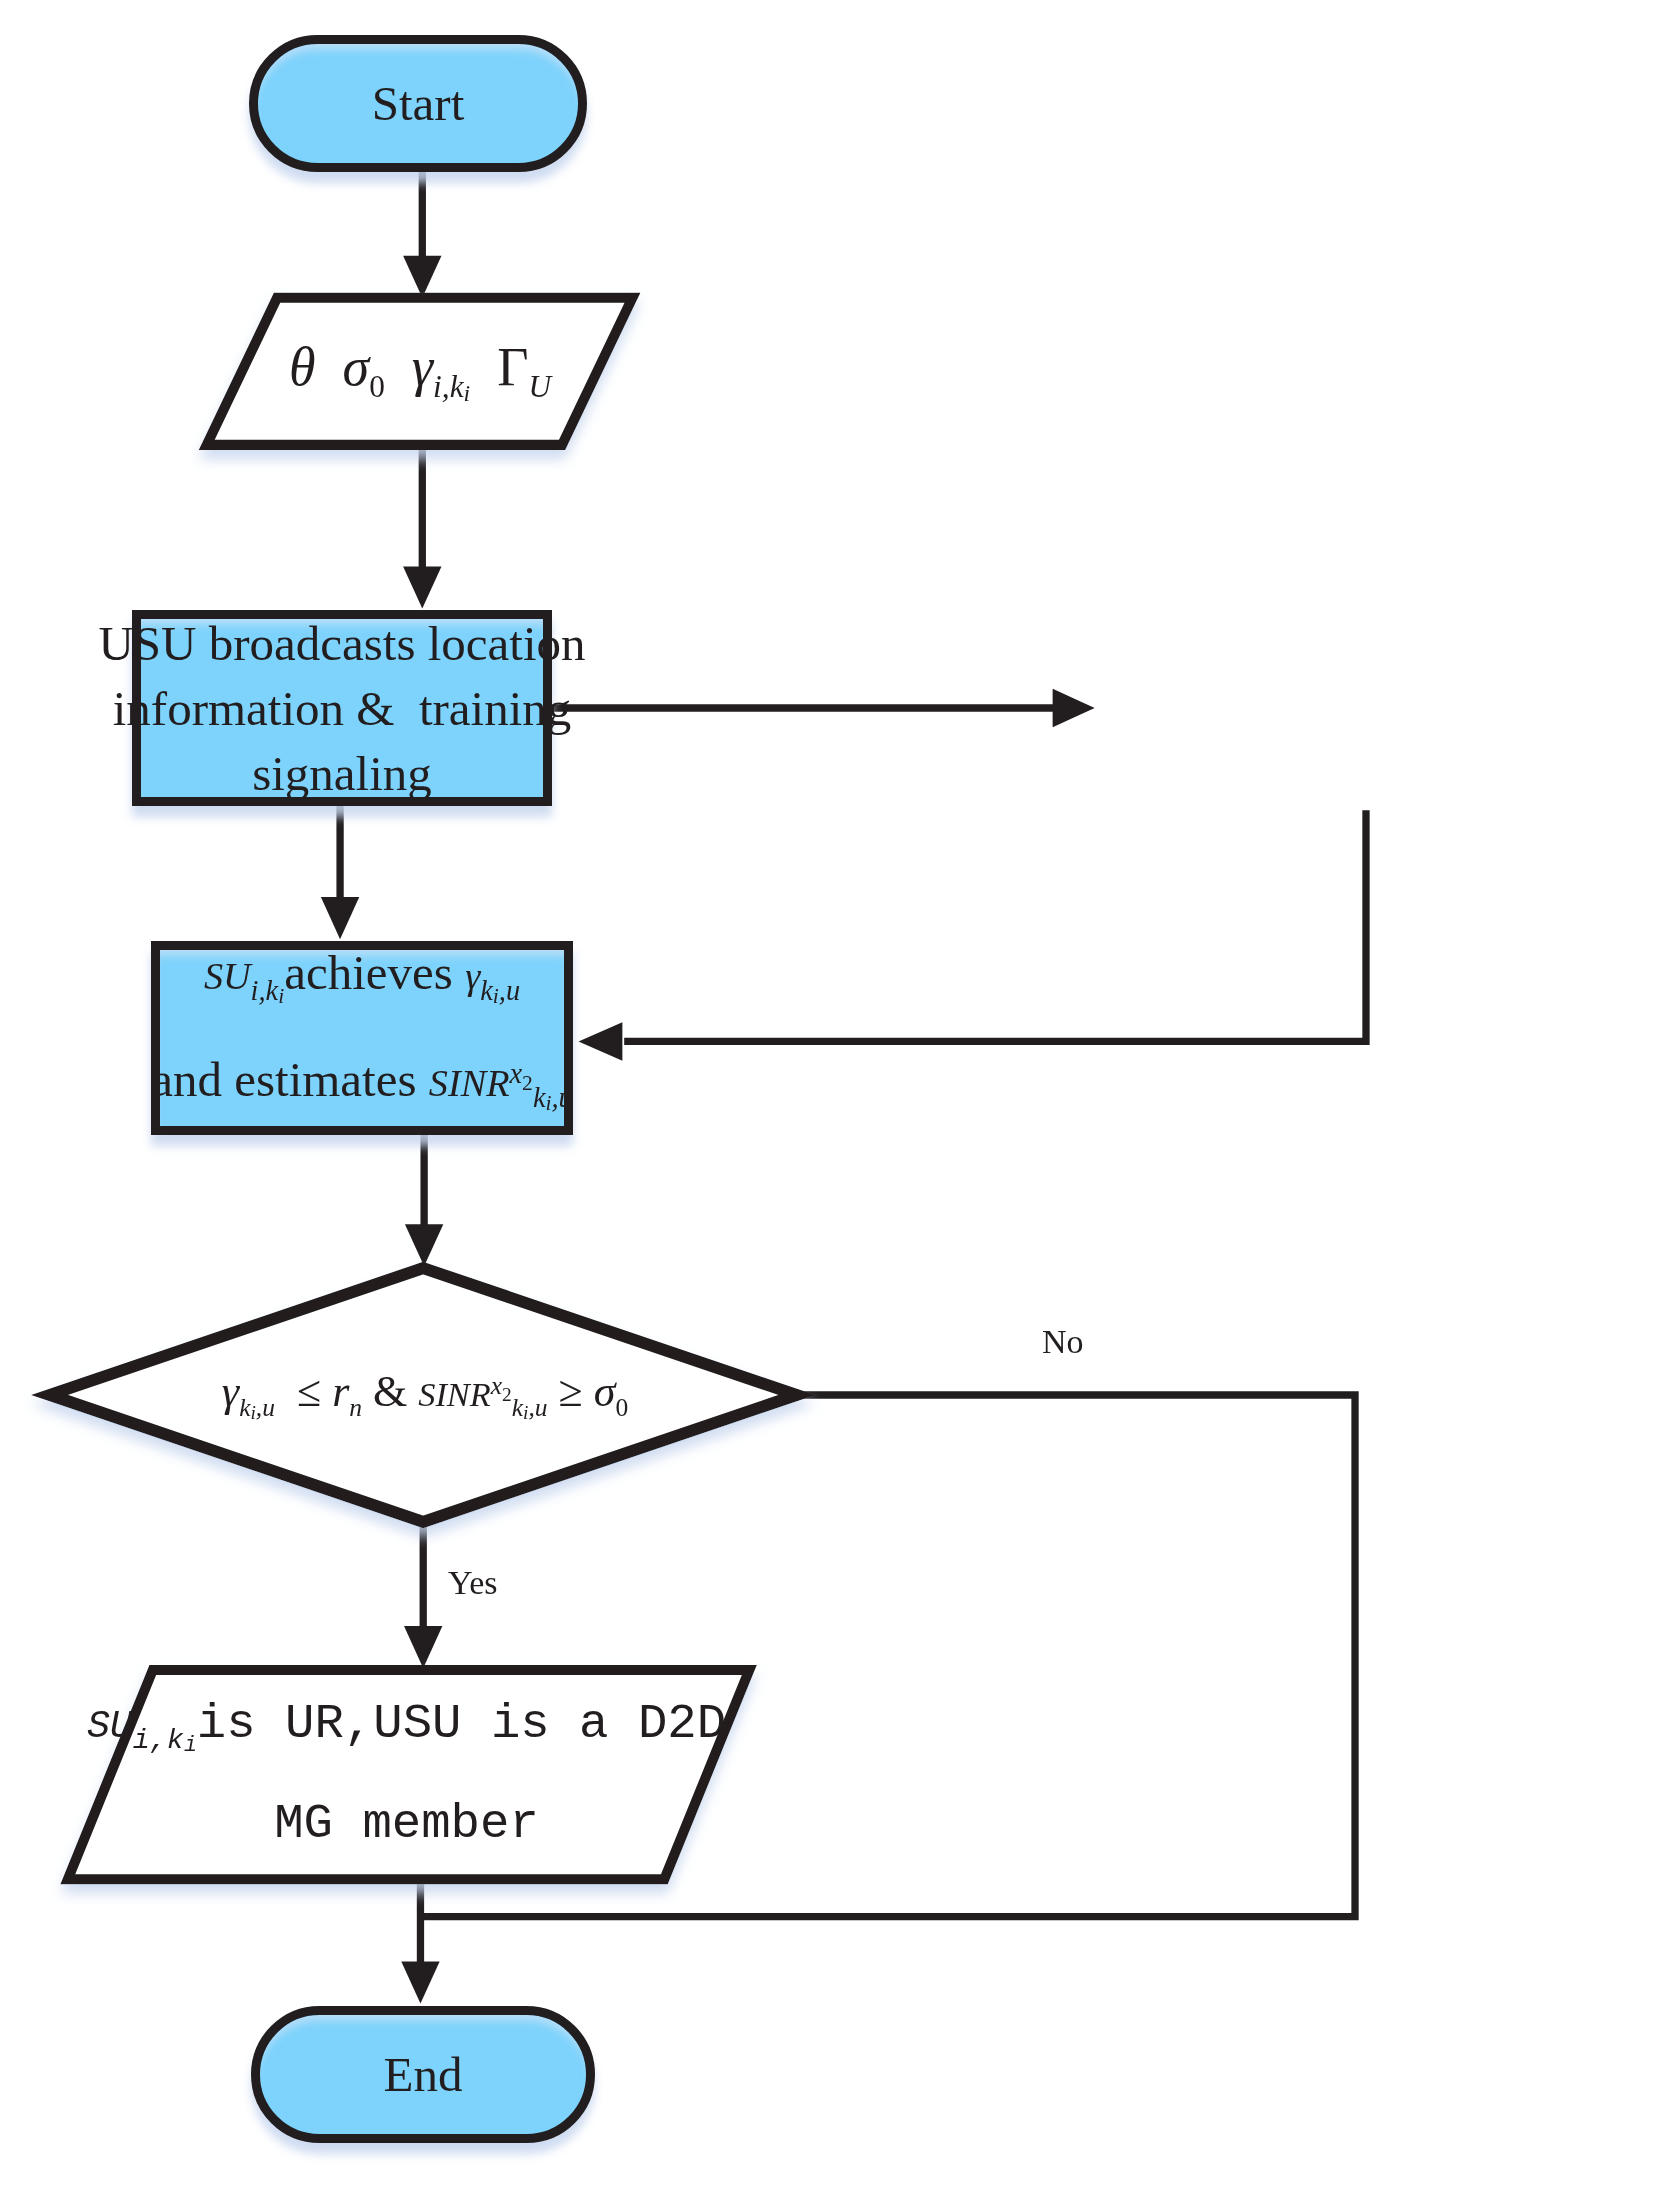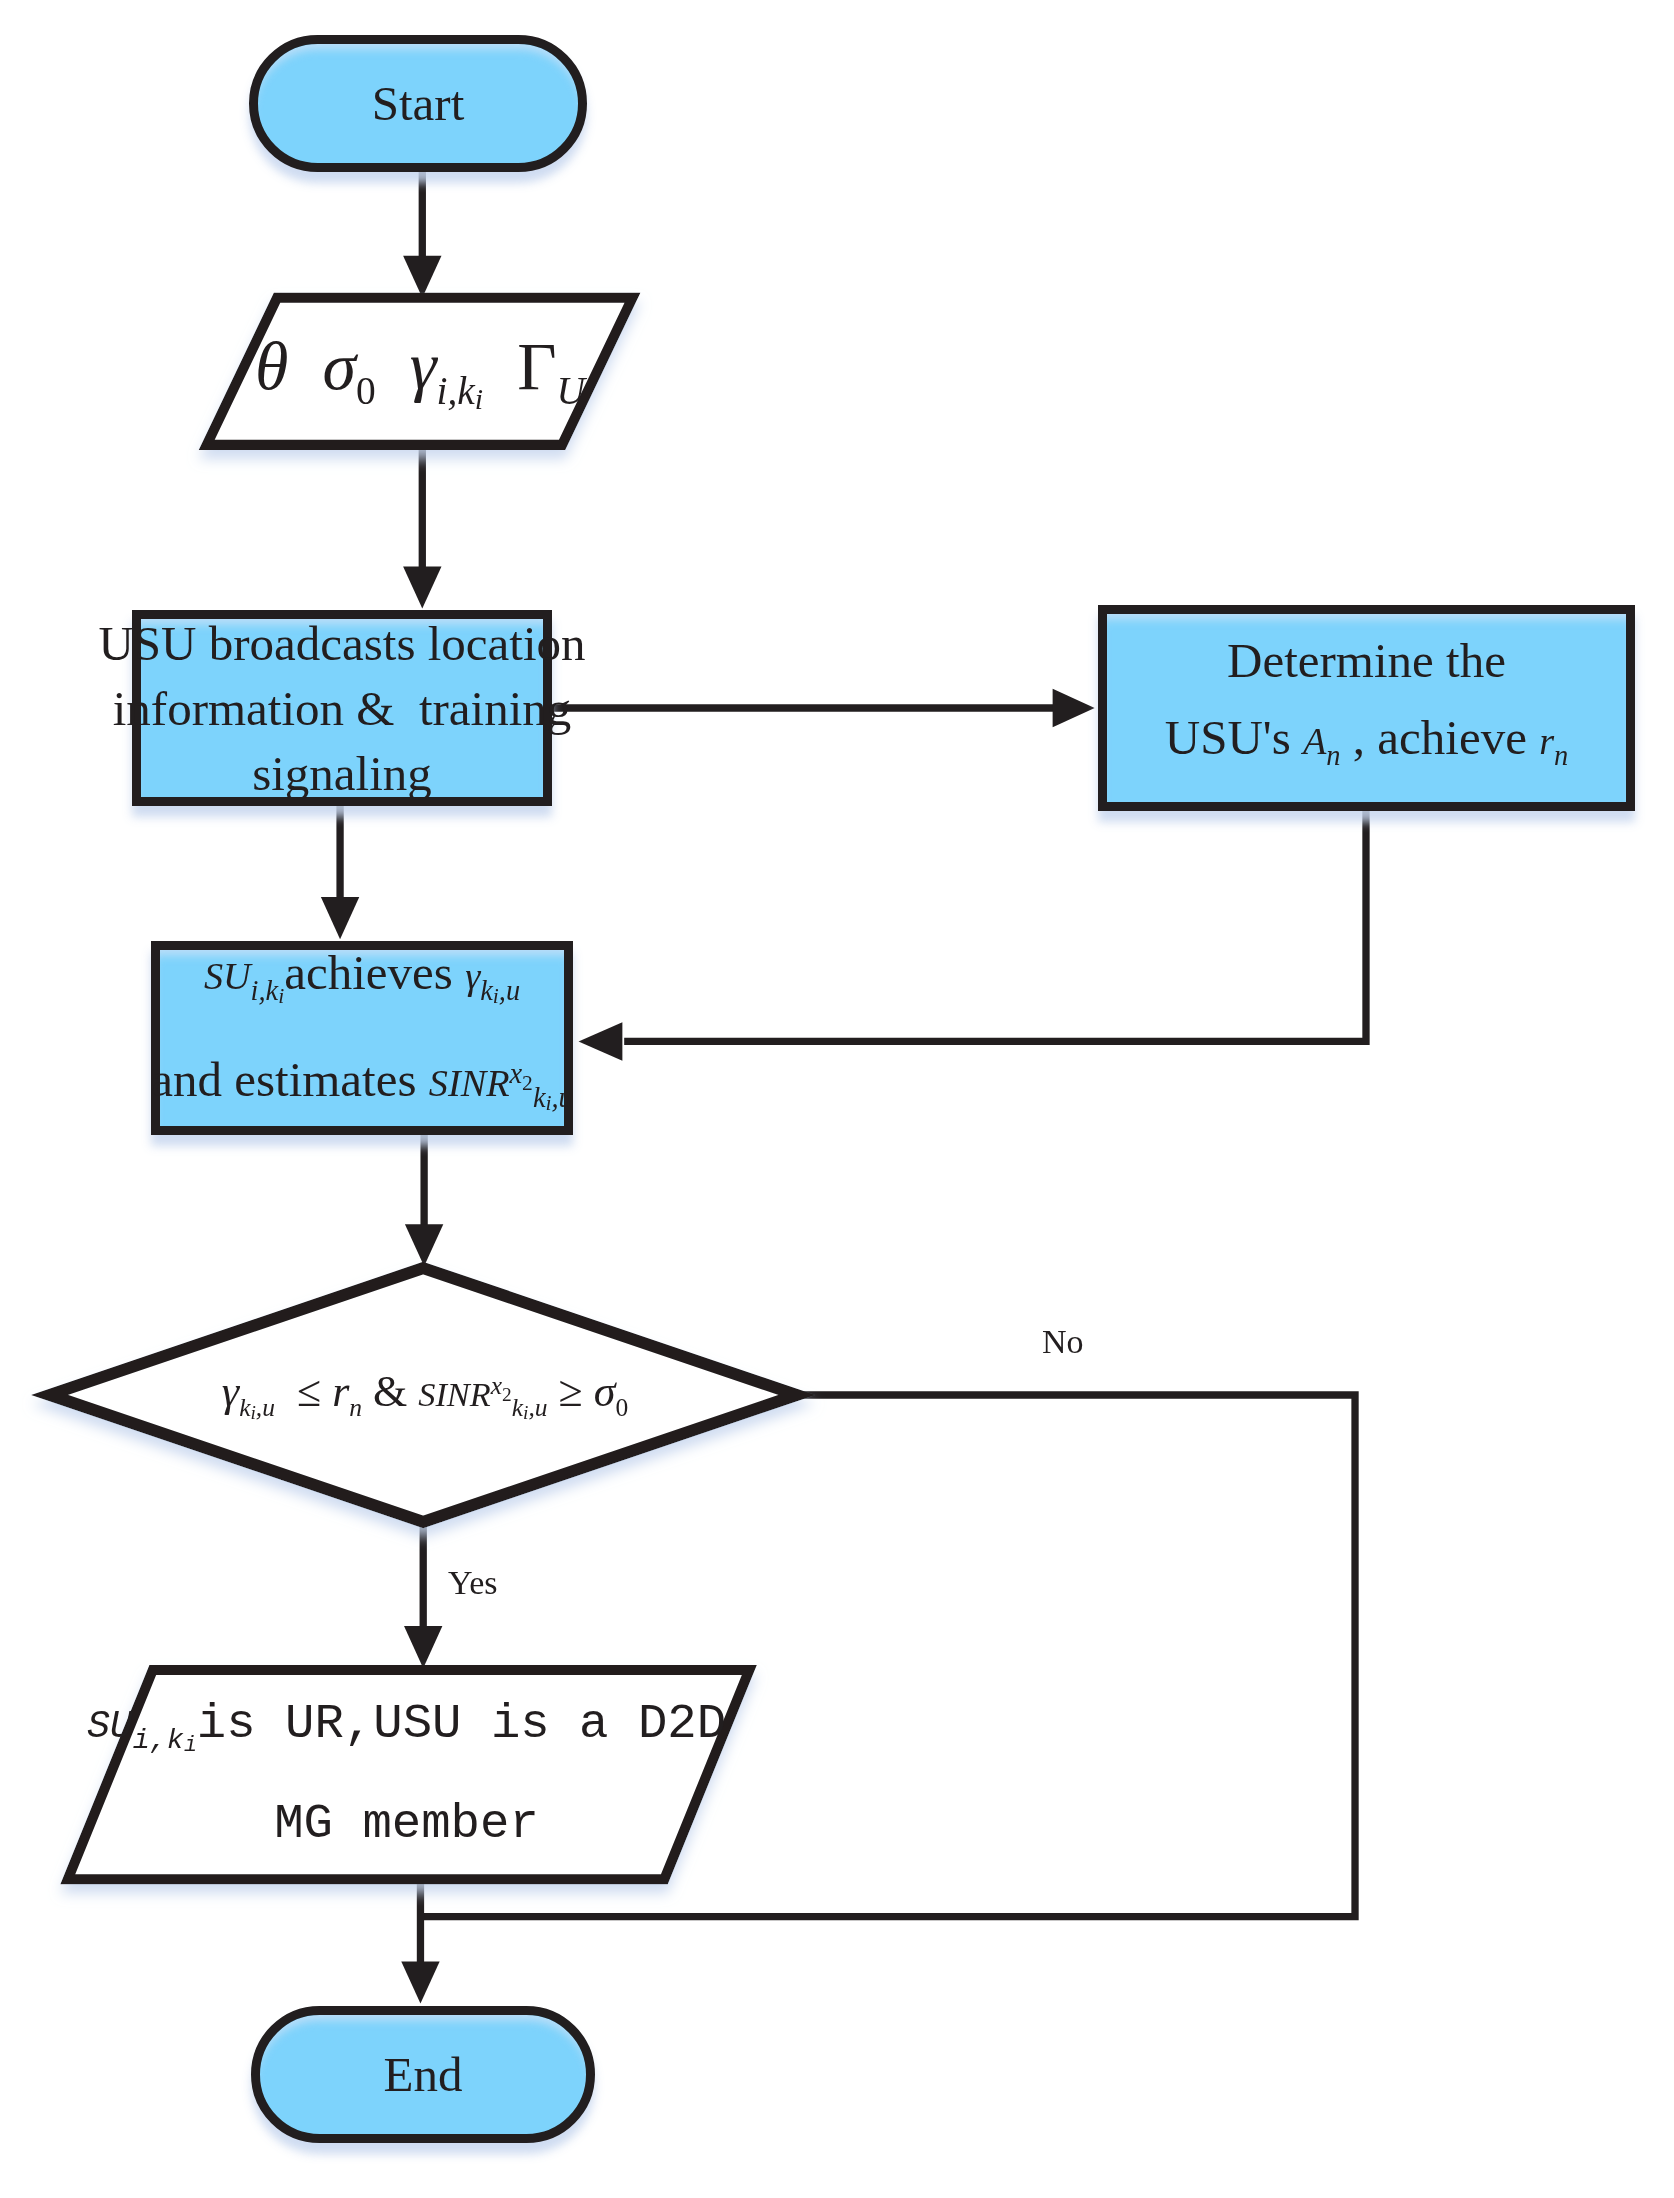--- a/index.html
+++ b/index.html
@@ -102,34 +102,30 @@
 
     <polygon class="shape" filter="url(#ds)" points="303,326 692,326 615,487 226,487"></polygon>
     <polygon class="shape thick" filter="url(#ds)" points="463,1388 872,1527 463,1666 54,1527"></polygon>
     <polygon class="shape" filter="url(#ds)" points="167,1828 820,1828 727,2057 74,2057"></polygon>
   </svg>
 
   <div class="node stadium" style="left:249px;top:35px;width:338px;height:137px;">
     <div class="node-label">Start</div>
   </div>
 
-  <div class="textblock" style="left:207px;top:298px;width:426px;height:147px;font-size:68px;">
+  <div class="textblock" style="left:207px;top:298px;width:426px;height:147px;font-size:54px;">
     <div><span class="run it">θ</span><span class="run ">  </span><span class="run it">σ</span><span class="run s1">0</span><span class="run ">  </span><span class="run it">γ</span><span class="run s1 it">i,k</span><span class="run s2 it">i</span><span class="run ">  </span><span class="run ">Γ</span><span class="run s1 it">U</span></div>
   </div>
 
   <div class="node" style="left:132px;top:610px;width:420px;height:196px;">
     <div class="box-line">USU broadcasts location</div>
     <div class="box-line">information &amp;  training</div>
     <div class="box-line">signaling</div>
   </div>
 
-  <div class="node" style="left:1098px;top:605px;width:537px;height:206px;">
-    <div class="box-line" style="line-height:77px;">Determine the</div>
-    <div class="box-line" style="line-height:77px;"><span class="run ">USU's </span><span class="run it sm">A</span><span class="run s1 it">n</span><span class="run "> , achieve </span><span class="run it sm">r</span><span class="run s1 it">n</span></div>
-  </div>
 
   <div class="node" style="left:151px;top:941px;width:422px;height:194px;">
     <div class="box-line" style="line-height:77px;"><span class="run it sm">SU</span><span class="run s1 it">i,k</span><span class="run s2 it">i</span><span class="run ">achieves </span><span class="run it sm">γ</span><span class="run s1 it">k</span><span class="run s2 it">i</span><span class="run s1 it">,u</span></div>
     <div class="box-line" style="line-height:77px;"><span class="run ">and estimates </span><span class="run it sm">SINR</span><span class="run p1 it">x</span><span class="run p2">2</span><span class="run s1 it">k</span><span class="run s2 it">i</span><span class="run s1 it">,u</span></div>
   </div>
 
   <div class="textblock" style="left:73px;top:1279px;width:704px;height:232px;font-size:44px;">
     <div><span class="run it">γ</span><span class="run s1 it">k</span><span class="run s2 it">i</span><span class="run s1 it">,u</span><span class="run ">  ≤ </span><span class="run it">r</span><span class="run s1 it">n</span><span class="run "> &amp; </span><span class="run it sm">SINR</span><span class="run p1 it">x</span><span class="run p2">2</span><span class="run s1 it">k</span><span class="run s2 it">i</span><span class="run s1 it">,u</span><span class="run "> ≥ </span><span class="run it">σ</span><span class="run s1">0</span></div>
   </div>
 

